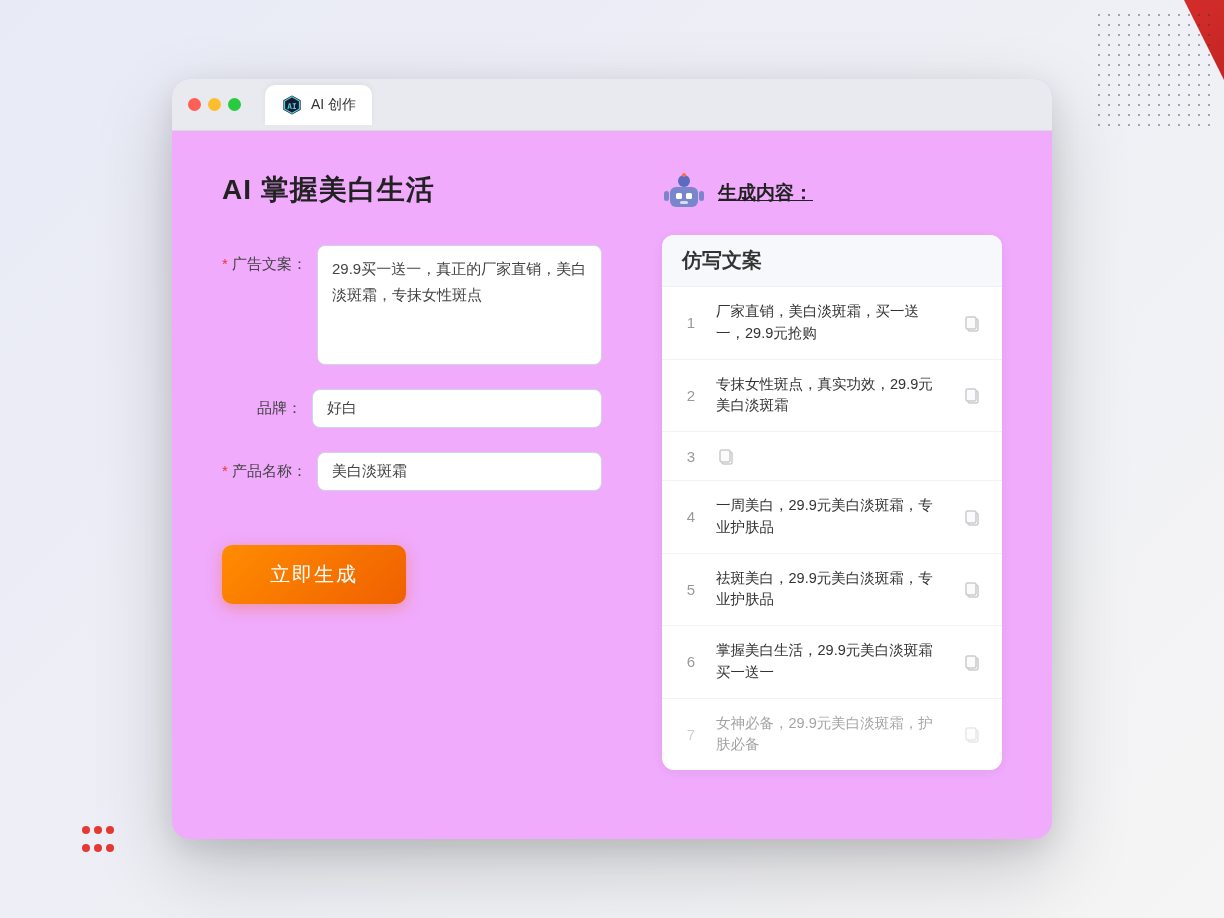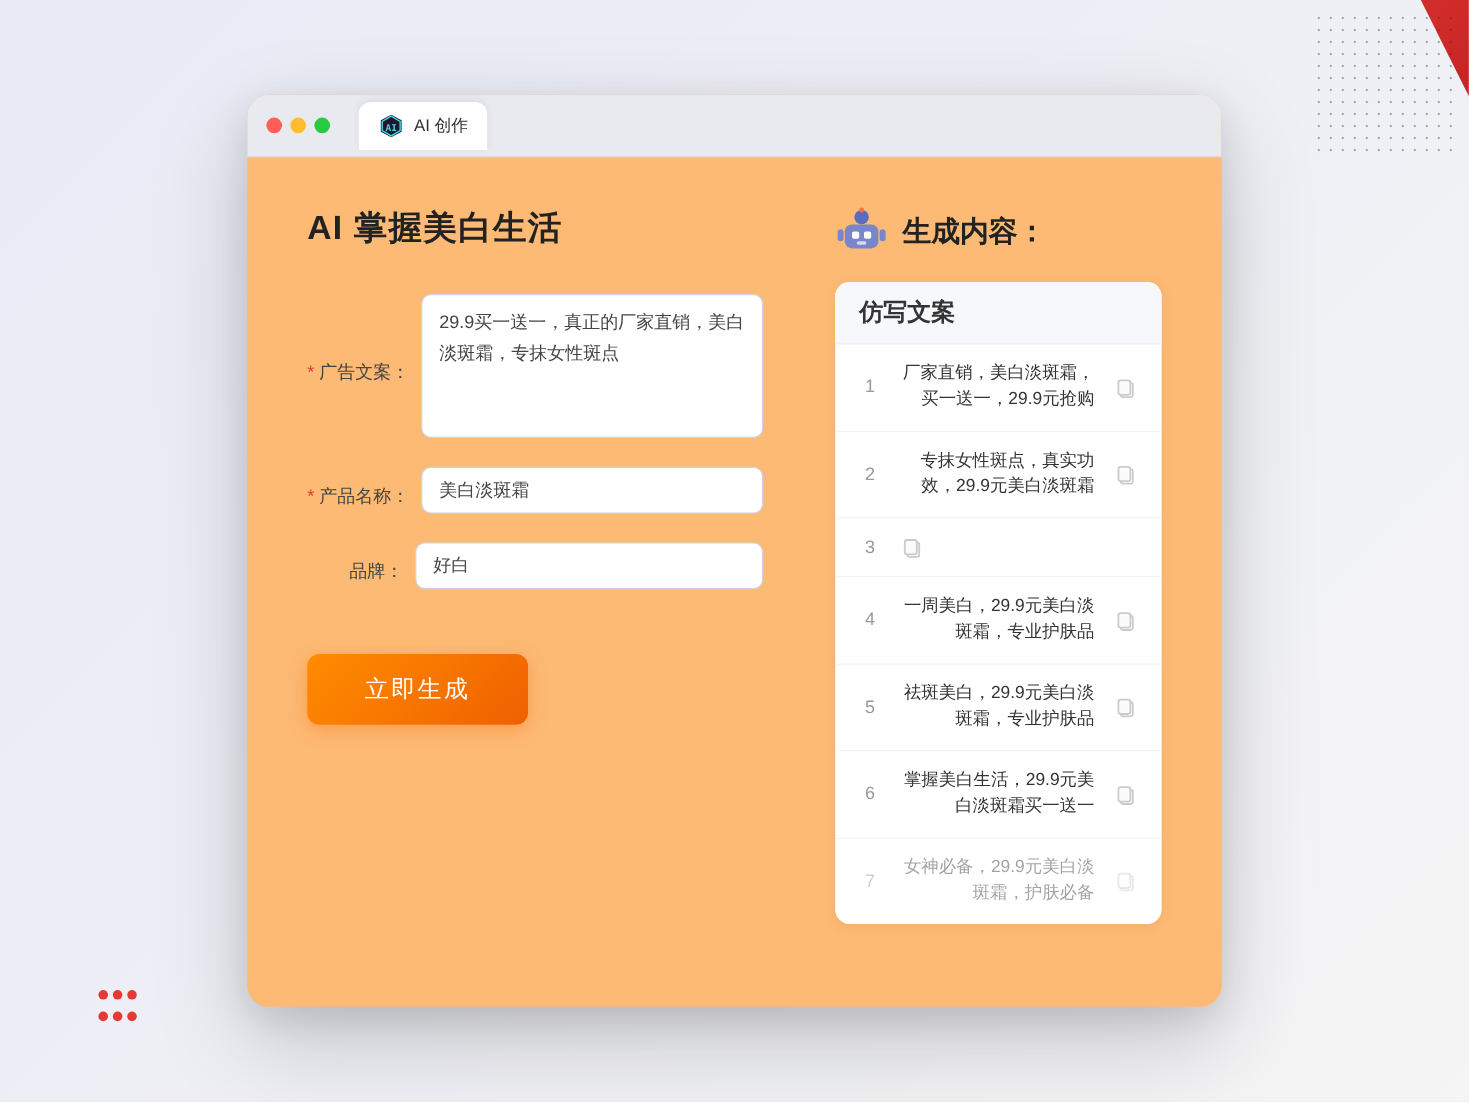--- a/index.html
+++ b/index.html
@@ -55,23 +55,23 @@
       display: inline-block;
       width: 8px;
       height: 8px;
       border-radius: 50%;
       background: #e53935;
       margin: 2px;
     }
 
     
     .browser {
-      width: 812px;
+      width: 880px;
       height: 760px;
-      background: #fdba74;
+      background: #f0abfc;
       border-radius: 18px;
       box-shadow: 0 30px 80px rgba(0,0,0,0.18), 0 10px 30px rgba(0,0,0,0.1);
       overflow: hidden;
       position: relative;
     }
     .browser-chrome {
       background: #e8eaf0;
       height: 52px;
       display: flex;
       align-items: center;
@@ -126,21 +126,21 @@
     }
     .page-title {
       font-size: 28px;
       font-weight: 700;
       color: #222;
       margin-bottom: 36px;
       letter-spacing: 1px;
     }
     .form-group {
       display: flex;
-      align-items: center;
+      align-items: flex-start;
       margin-bottom: 24px;
       gap: 10px;
     }
     .form-label {
       font-size: 15px;
       color: #444;
       white-space: nowrap;
       padding-top: 10px;
       min-width: 80px;
       text-align: right;
@@ -190,23 +190,24 @@
       display: flex;
       align-items: center;
       gap: 12px;
       margin-bottom: 20px;
     }
     .robot-icon {
       width: 44px;
       height: 44px;
     }
     .result-title {
-      font-size: 24px;
+      font-size: 19px;
       font-weight: 600;
       color: #222;
+      text-decoration: underline;
     }
     .result-table {
       background: #fff;
       border-radius: 12px;
       overflow: hidden;
       box-shadow: 0 2px 12px rgba(0,0,0,0.06);
     }
     .result-table-header {
       background: #f7f8fb;
       padding: 12px 20px;
@@ -233,21 +234,20 @@
       font-size: 15px;
       color: #999;
       min-width: 18px;
       text-align: center;
     }
     .row-text {
       flex: 1;
       font-size: 14.5px;
       color: #333;
       line-height: 1.5;
-      text-align: right;
     }
     .copy-icon {
       width: 20px;
       height: 20px;
       cursor: pointer;
       opacity: 0.5;
       flex-shrink: 0;
     }
   </style>
 </head>
@@ -285,28 +285,28 @@
       <h1 class="page-title">AI 掌握美白生活</h1>
 
       
       <div class="form-group">
         <span class="form-label required">广告文案：</span>
         <textarea class="form-textarea" style="">29.9买一送一，真正的厂家直销，美白淡斑霜，专抹女性斑点</textarea>
       </div>
 
       
       <div class="form-group">
+        <span class="form-label">品牌：</span>
+        <input type="text" class="form-input" value="好白" style="">
+      </div>
+
+      
+      <div class="form-group">
         <span class="form-label required">产品名称：</span>
         <input type="text" class="form-input" value="美白淡斑霜" style="">
-      </div>
-
-      
-      <div class="form-group">
-        <span class="form-label">品牌：</span>
-        <input type="text" class="form-input" value="好白" style="">
       </div>
 
       <button class="generate-btn">立即生成</button>
     </div>
 
     <div class="right-panel">
       <div class="result-header">
 
         <svg class="robot-icon" viewBox="0 0 44 44" fill="none">
           <circle cx="22" cy="10" r="6" fill="#5c6bc0"></circle>

